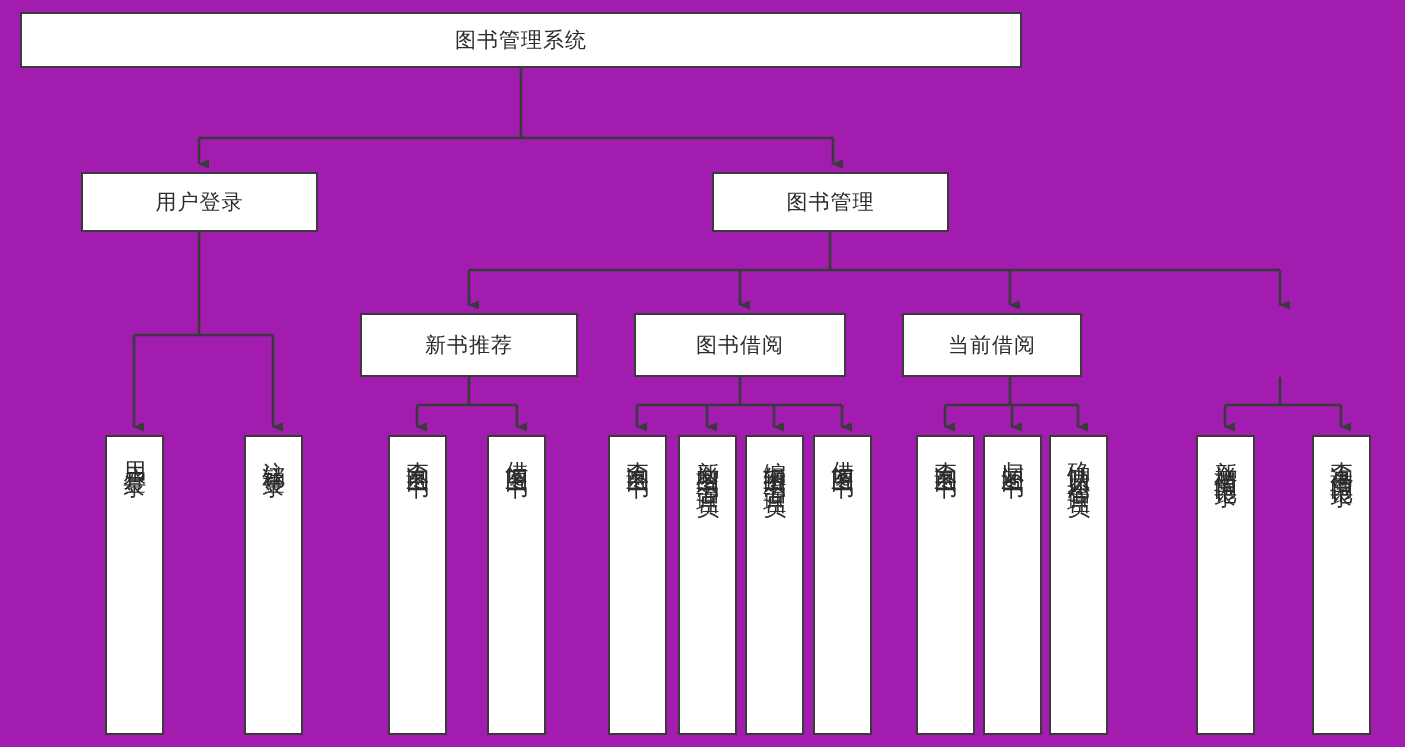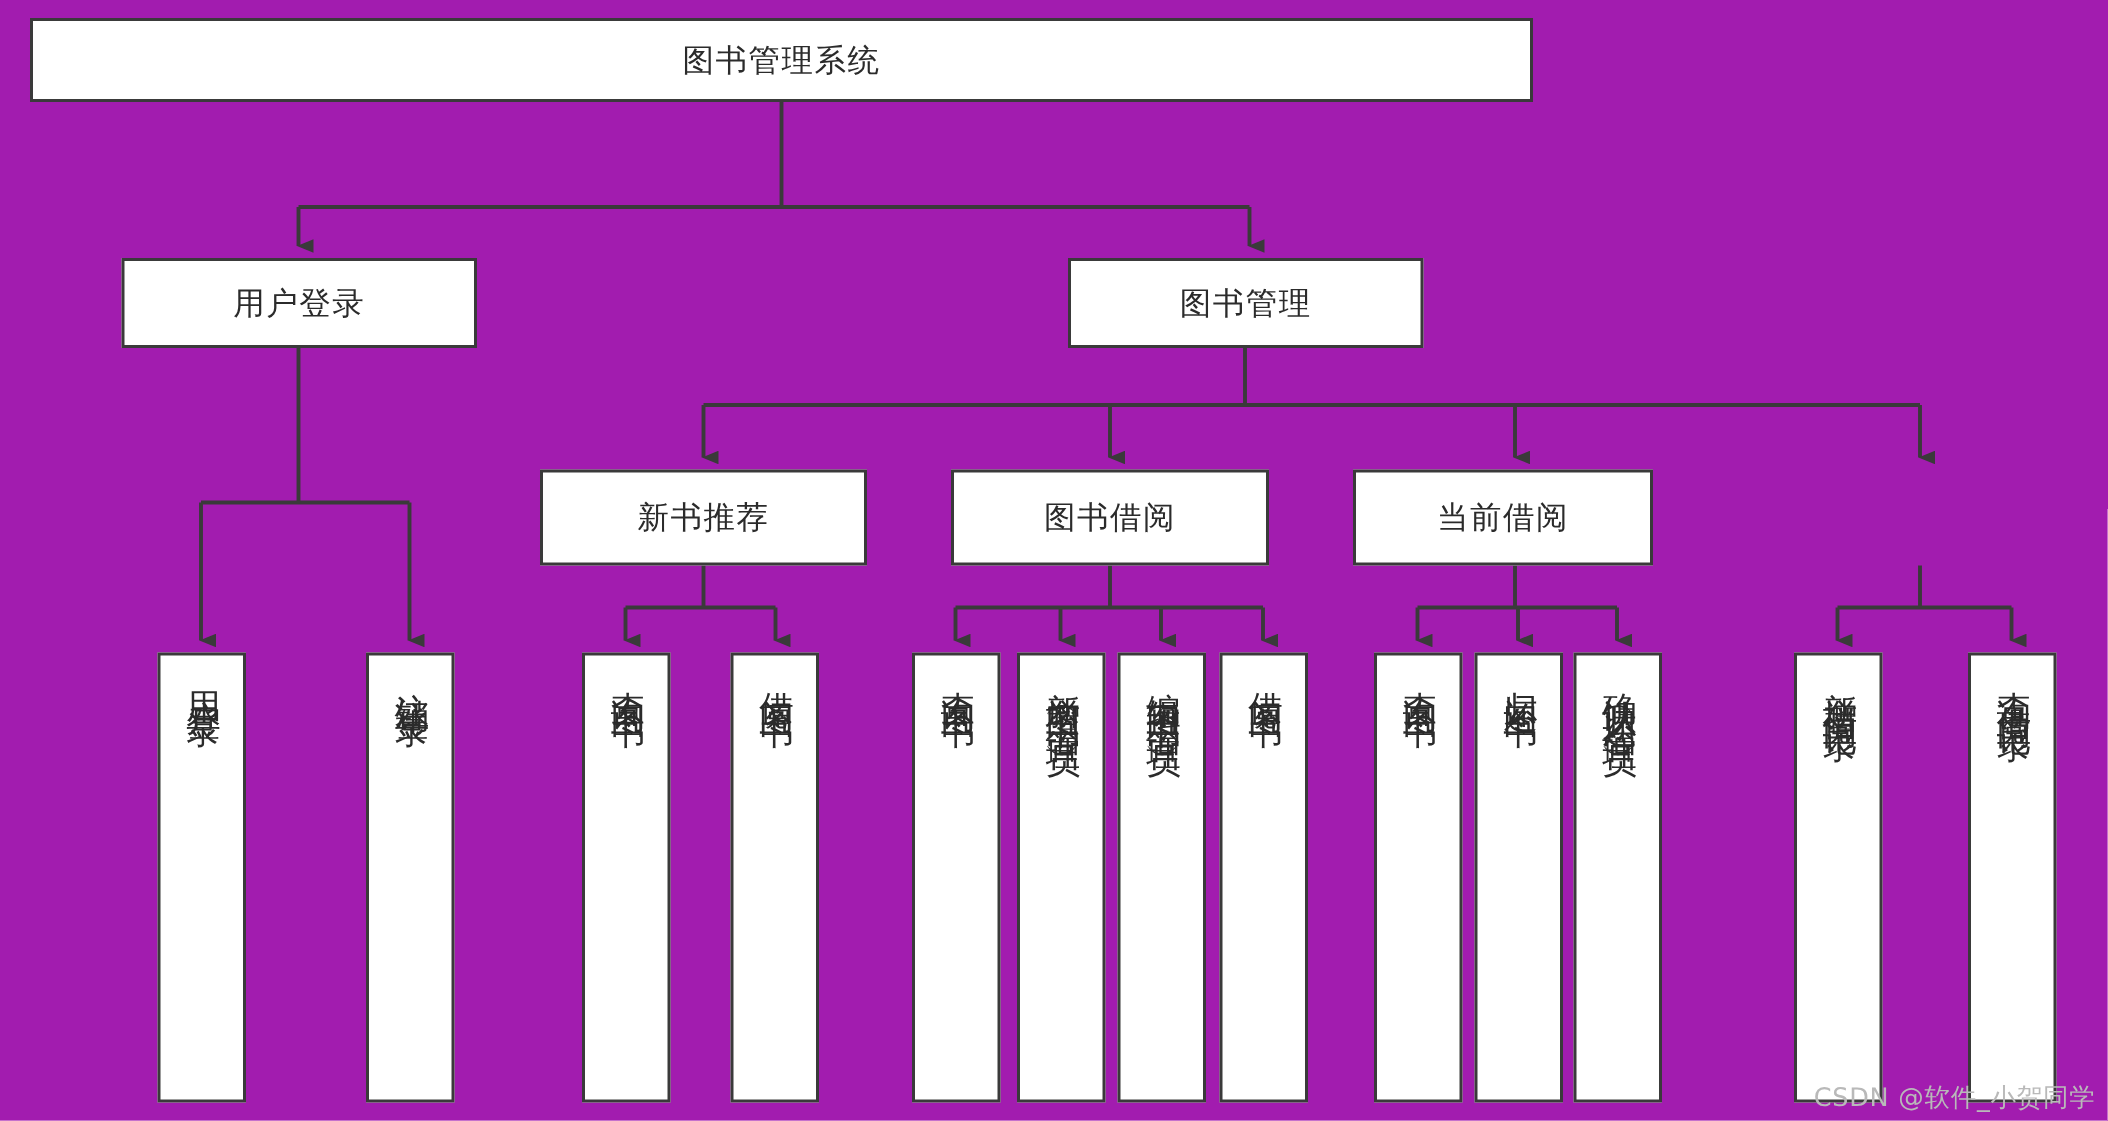--- a/index.html
+++ b/index.html
@@ -87,21 +87,21 @@
   <div class="node h" style="left:712px;top:172px;width:237px;height:60px;">
     <span>图书管理</span>
   </div>
 
   <div class="node h" style="left:634px;top:313px;width:212px;height:64px;">
     <span>图书借阅</span>
   </div>
   <div class="node h" style="left:360px;top:313px;width:218px;height:64px;">
     <span>新书推荐</span>
   </div>
-  <div class="node h" style="left:902px;top:313px;width:200px;height:64px;">
+  <div class="node h" style="left:902px;top:313px;width:180px;height:64px;">
     <span>当前借阅</span>
   </div>
 
   <div class="node v" style="left:105px;top:435px;width:59px;height:300px;">
     <span class="vtext">用户登录</span>
   </div>
   <div class="node v" style="left:244px;top:435px;width:59px;height:300px;">
     <span class="vtext">注销登录</span>
   </div>
   <div class="node v" style="left:388px;top:435px;width:59px;height:300px;">
@@ -131,14 +131,13 @@
   <div class="node v" style="left:1049px;top:435px;width:59px;height:300px;">
     <span class="vtext">确认归还（管理员）</span>
   </div>
   <div class="node v" style="left:1196px;top:435px;width:59px;height:300px;">
     <span class="vtext">新增借阅记录</span>
   </div>
   <div class="node v" style="left:1312px;top:435px;width:59px;height:300px;">
     <span class="vtext">查询借阅记录</span>
   </div>
 
-  <div class="watermark">CSDN @软件_小贺同学</div>
 </div>
 
 </body></html>

